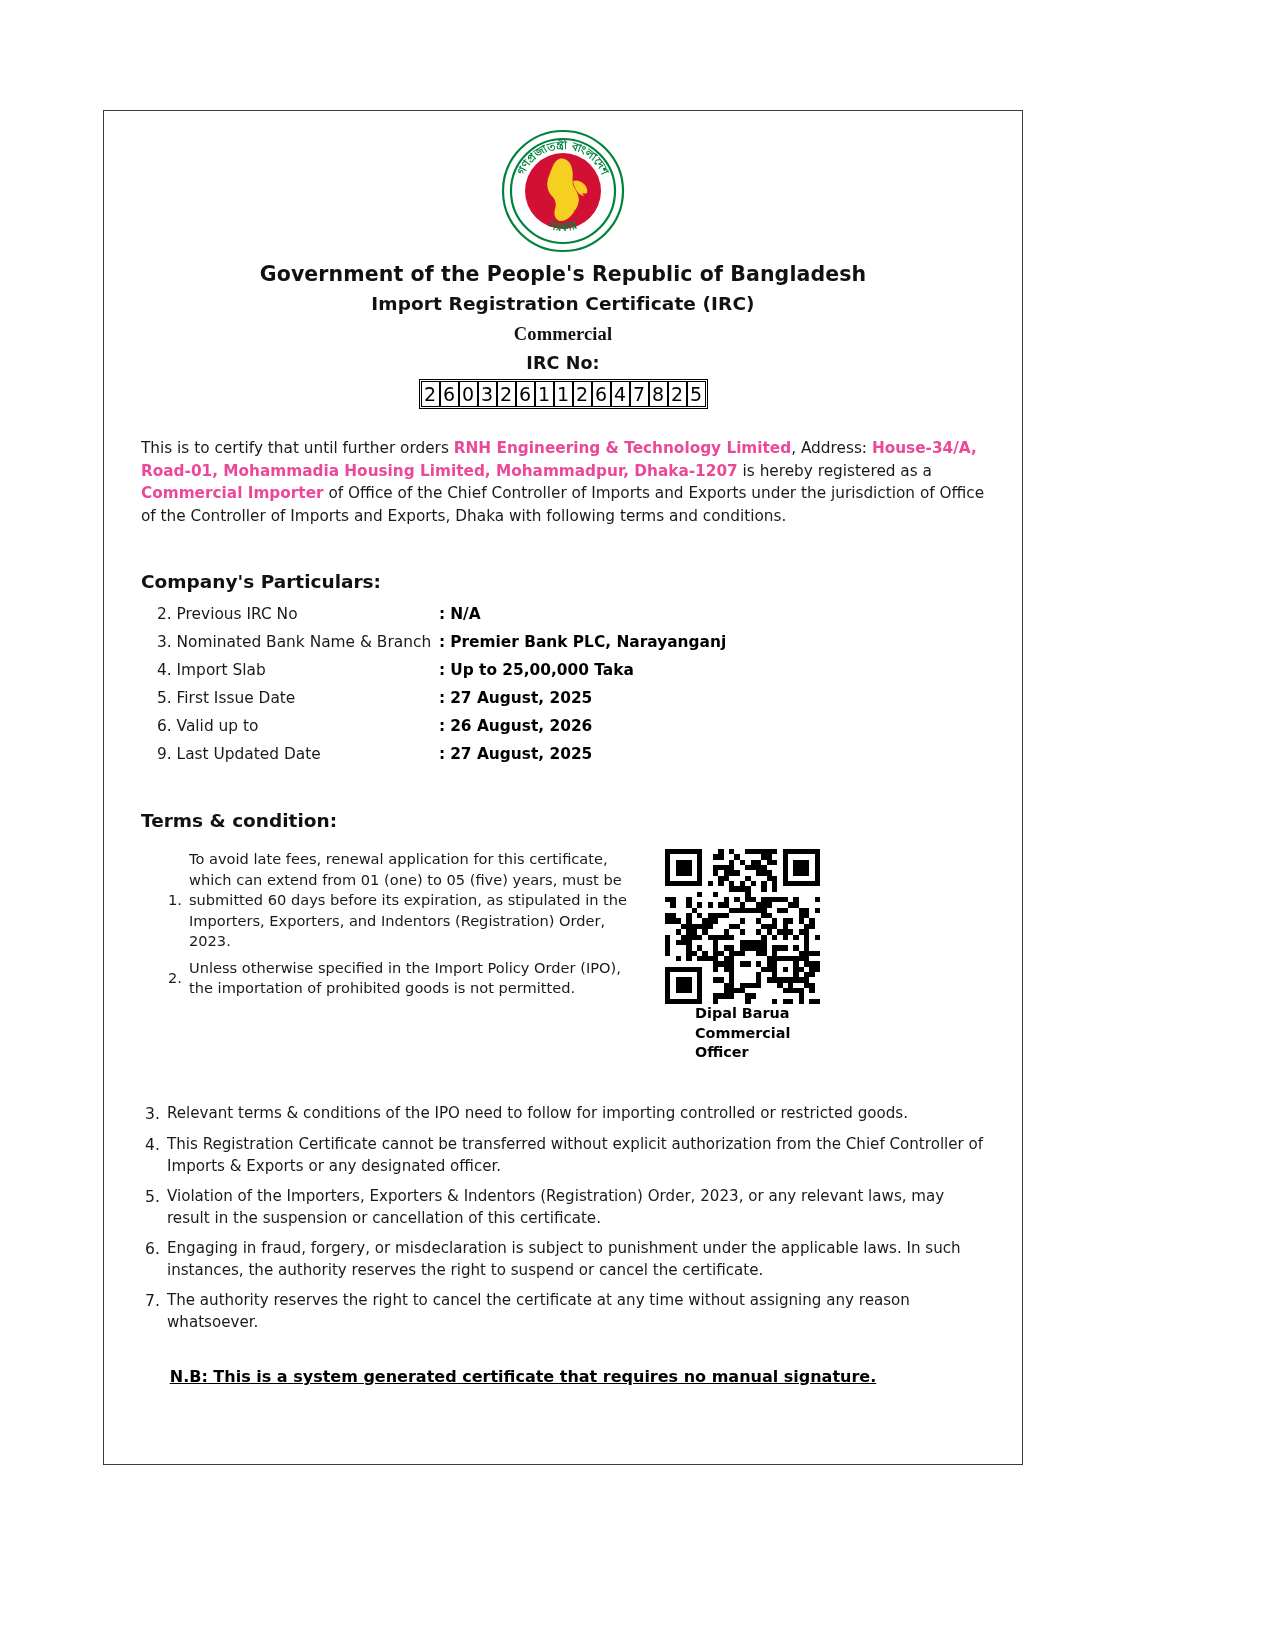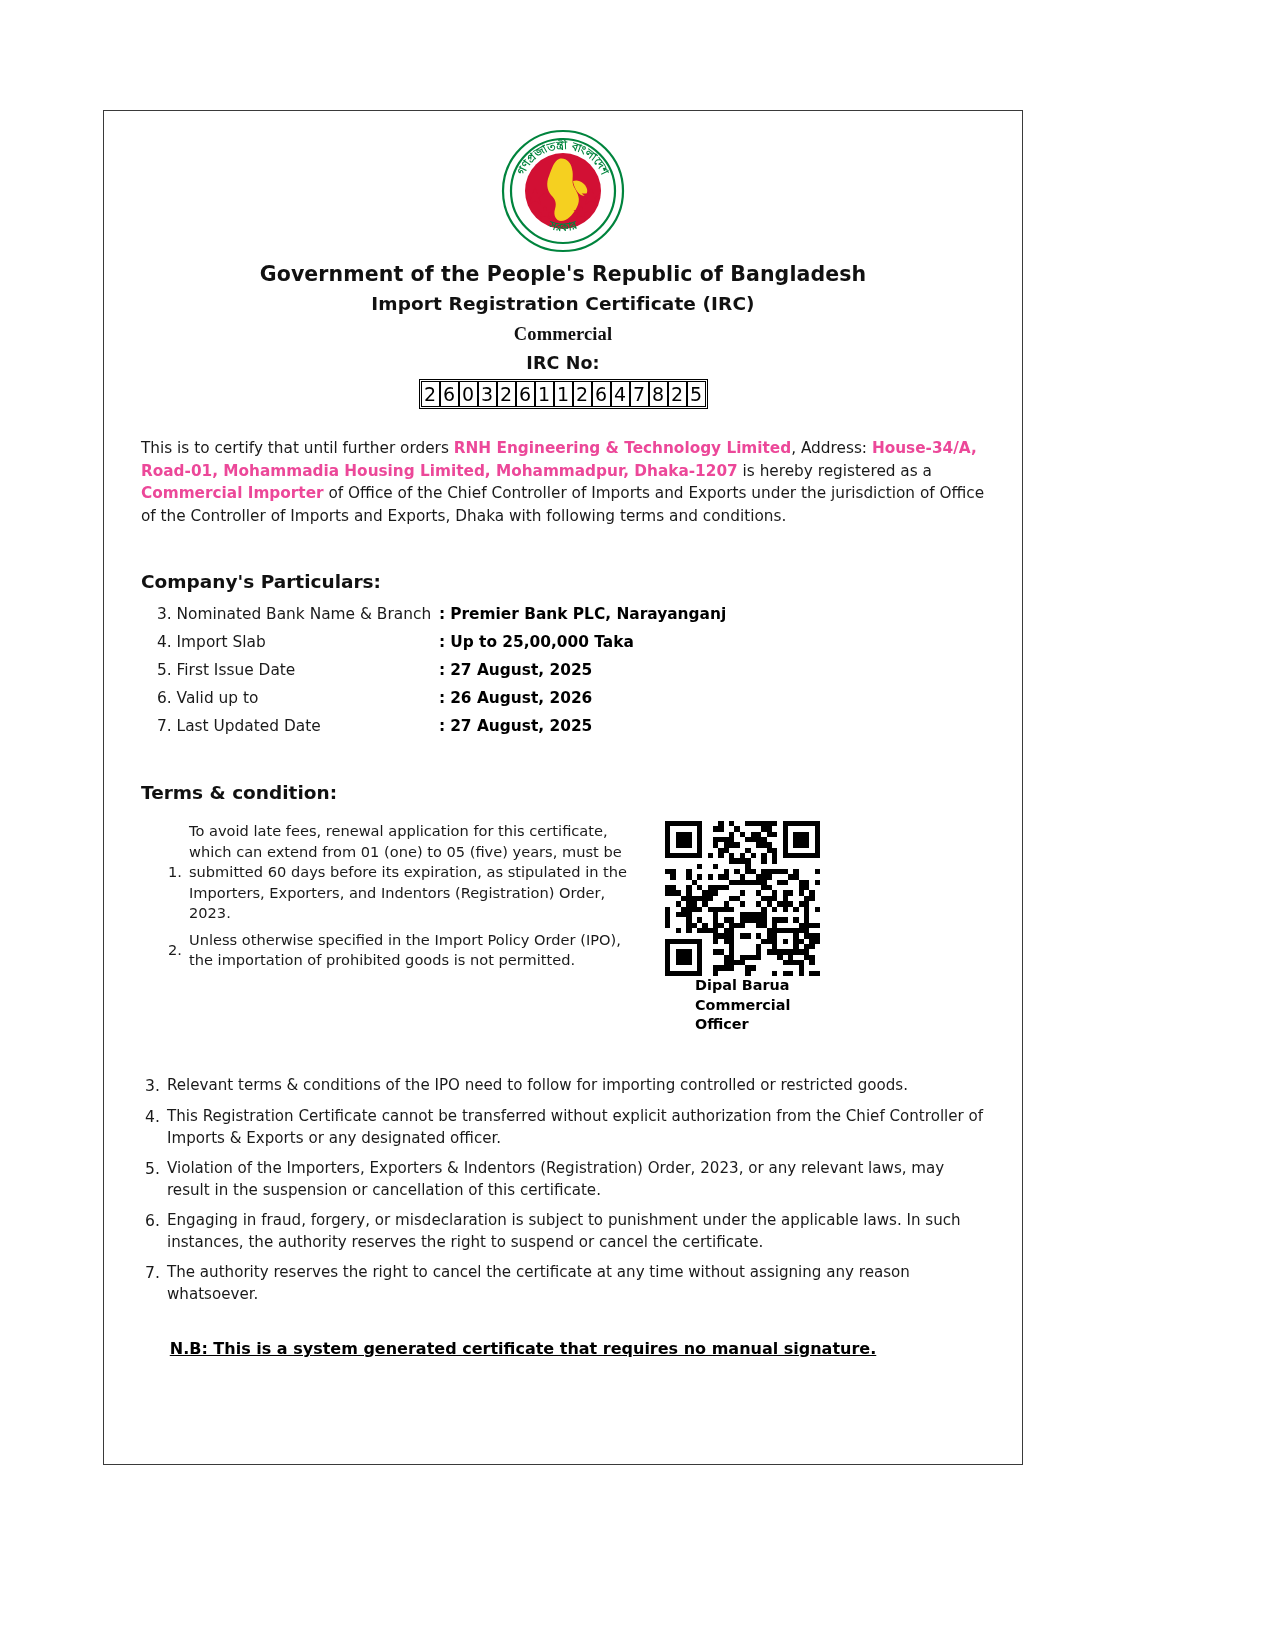--- a/index.html
+++ b/index.html
@@ -263,37 +263,41 @@
           </div>
       </div>
 
       <div class="certify">
         <span>This is to certify that until further orders </span><b>RNH Engineering &amp; Technology Limited</b><span>, Address: </span><b>House-34/A, Road-01, Mohammadia Housing Limited, Mohammadpur, Dhaka-1207</b><span> is hereby registered as a </span><b>Commercial Importer</b><span> of Office of the Chief Controller of Imports and Exports under the jurisdiction of Office of the Controller of Imports and Exports, Dhaka with following terms and conditions.</span>
       </div>
 
       <div class="section-title">Company's Particulars:</div>
       <div class="particulars" id="particulars-list">
           <div class="p-row">
+            <div class="p-label">2. Previous IRC No</div>
+            <div class="p-value"><span class="colon">:</span>N/A</div>
+          </div>
+          <div class="p-row">
             <div class="p-label">3. Nominated Bank Name &amp; Branch</div>
             <div class="p-value"><span class="colon">:</span>Premier Bank PLC, Narayanganj</div>
           </div>
           <div class="p-row">
             <div class="p-label">4. Import Slab</div>
             <div class="p-value"><span class="colon">:</span>Up to 25,00,000 Taka</div>
           </div>
           <div class="p-row">
             <div class="p-label">5. First Issue Date</div>
             <div class="p-value"><span class="colon">:</span>27 August, 2025</div>
           </div>
           <div class="p-row">
             <div class="p-label">6. Valid up to</div>
             <div class="p-value"><span class="colon">:</span>26 August, 2026</div>
           </div>
           <div class="p-row">
-            <div class="p-label">7. Last Updated Date</div>
+            <div class="p-label">9. Last Updated Date</div>
             <div class="p-value"><span class="colon">:</span>27 August, 2025</div>
           </div>
         </div>
 
       <div class="terms-title">Terms &amp; condition:</div>
 
       <div class="terms-top">
         <div class="terms-left" id="terms-first-two">
             <div class="t-item">
               <div class="t-num">1.</div>

